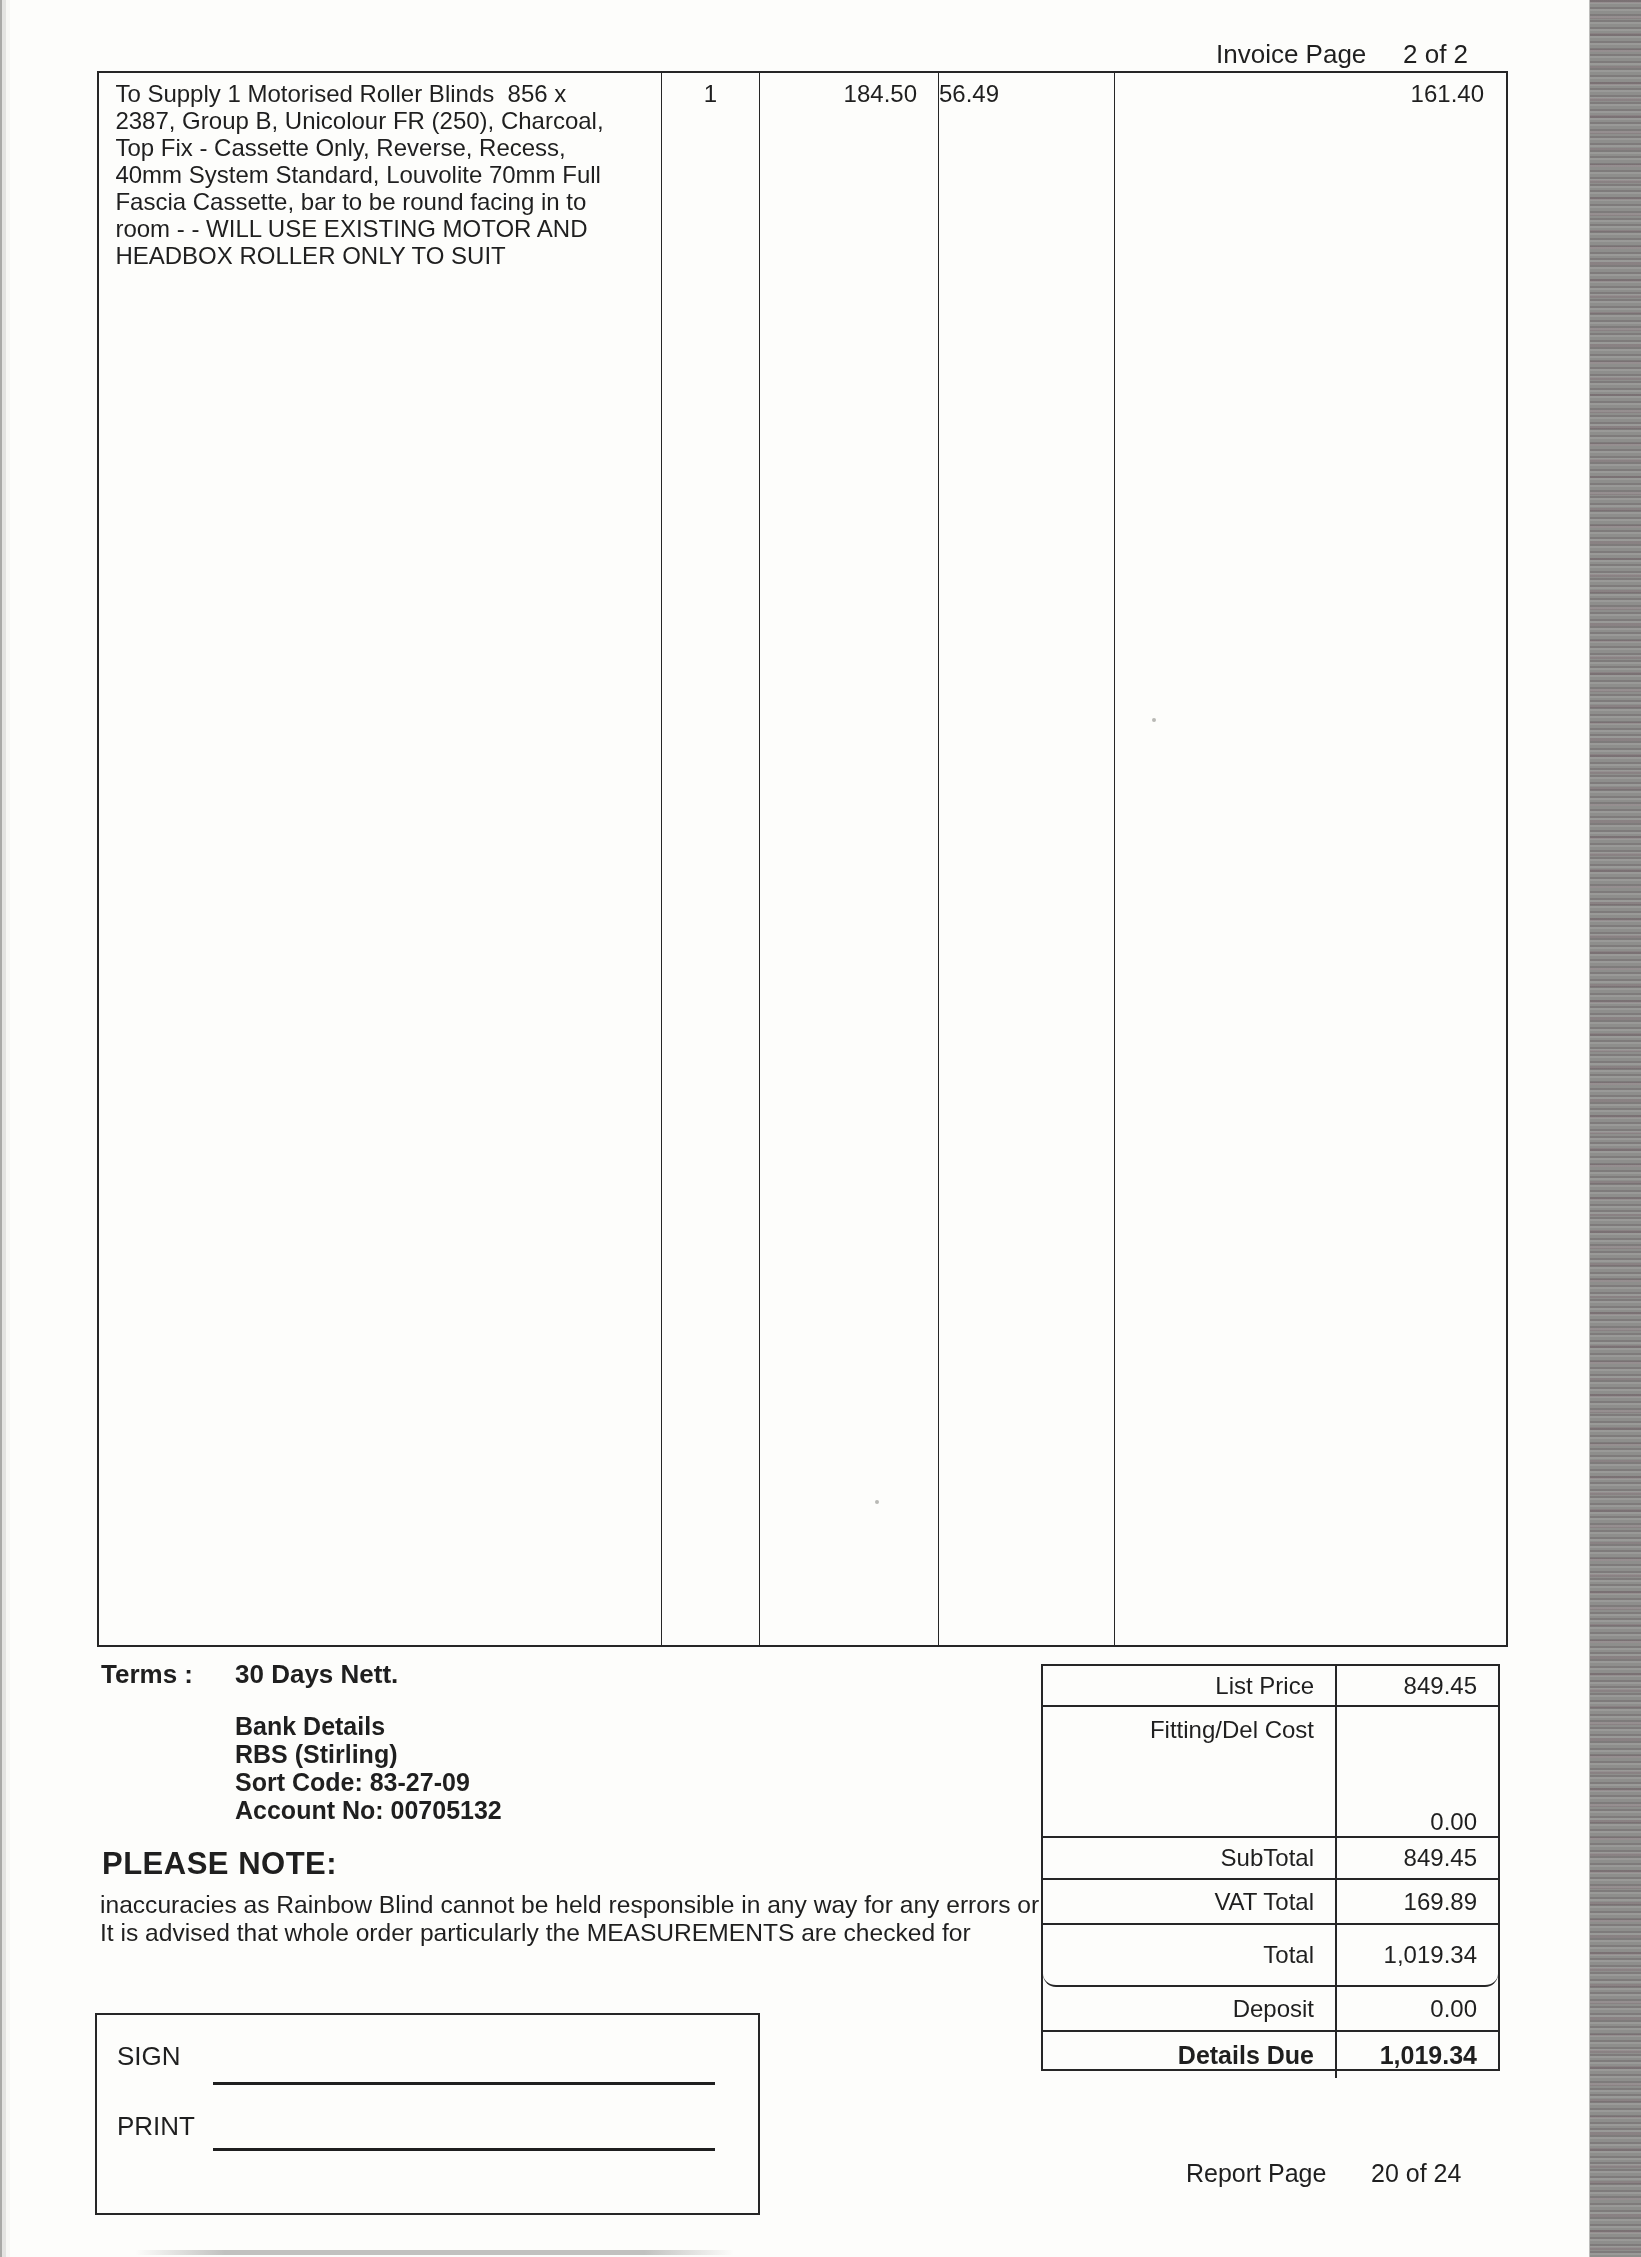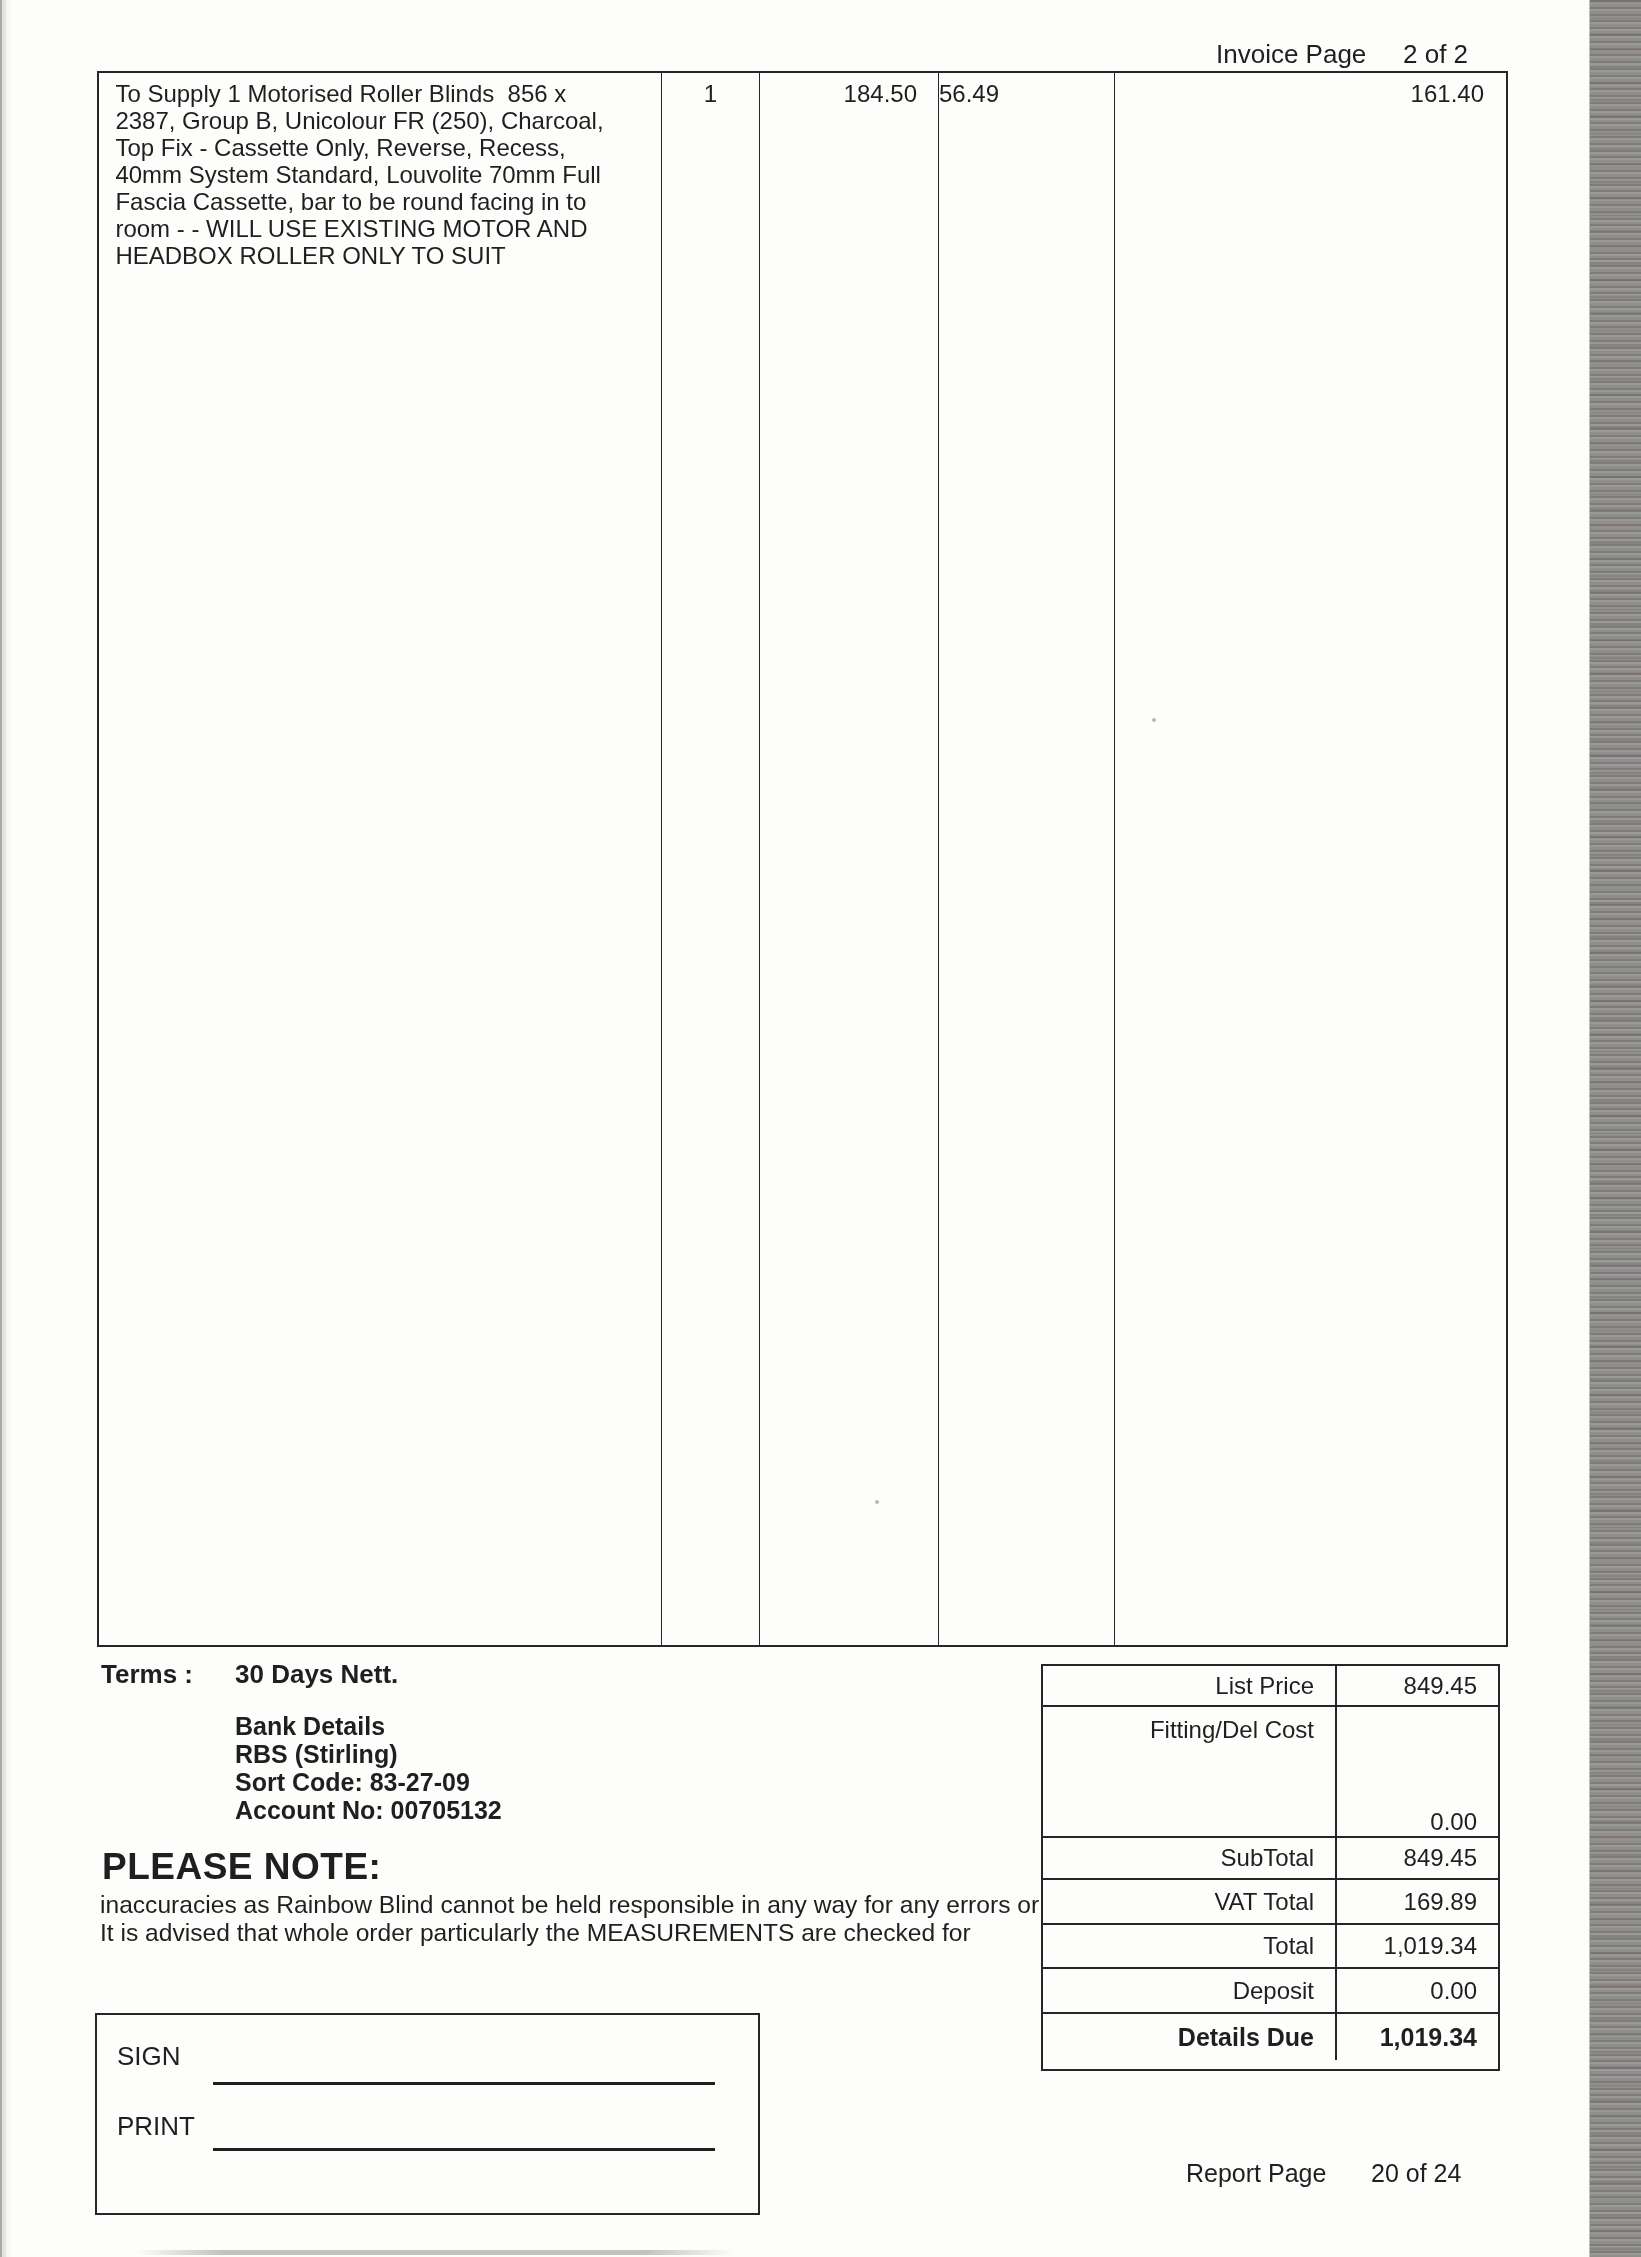--- a/index.html
+++ b/index.html
@@ -54,21 +54,21 @@
   .col-qty  {width:98px;text-align:center;}
   .col-price{width:179px;text-align:right;padding-right:21px;}
   .col-vat  {width:176px;text-align:left;padding-right:31px;}
   .col-total{flex:1;text-align:right;padding-right:22px;}
   .desc-line{white-space:pre;}
 
   
   .terms-label{left:101px;top:1659px;font-size:26px;}
   .terms-value{left:235px;top:1659px;font-size:26px;}
   .bank-block{left:235px;top:1712px;font-size:25px;line-height:28px;font-weight:bold;white-space:nowrap;}
-  .please-note-title{left:102px;top:1846px;font-size:37px;letter-spacing:0.5px;}
+  .please-note-title{left:102px;top:1846px;font-size:31px;letter-spacing:0.5px;}
   .note-block{left:100px;top:1891px;font-size:24.6px;line-height:28px;white-space:nowrap;}
 
   
   .sign-box{
     left:95px;top:2013px;width:665px;height:202px;
     border:2.9px solid #262626;box-sizing:border-box;
   }
   .sign-box .lbl{position:absolute;left:20px;font-size:26px;}
   .sign-box .lbl.sign{top:26px;}
   .sign-box .lbl.print{top:96px;}
@@ -93,21 +93,21 @@
     border-right:2.9px solid #262626;align-self:stretch;display:flex;
     align-items:center;justify-content:flex-end;
   }
   .totals-box .tvalue{flex:1;text-align:right;padding-right:21px;}
   .trow.r1{height:41px;}
   .trow.r2{height:131px;align-items:flex-end;}
   .trow.r2 .tlabel{align-items:flex-start;padding-top:8.7px;}
   .trow.r2 .tvalue{padding-top:8.7px;}
   .trow.r3{height:42px;}
   .trow.r4{height:45px;}
-  .trow.r5{height:44px;}
+  .trow.r5{height:62px;border-radius:13px;}
   .trow.r6{height:45px;}
   .trow.r7{height:46px;font-weight:bold;font-size:25px;}
 
   
   .report-page-footer{left:1186px;top:2159px;height:29px;font-size:25px;line-height:29px;white-space:nowrap;}
   .report-page-footer .val{position:absolute;left:185px;top:0;}
 </style>
 </head>
 <body>
 

